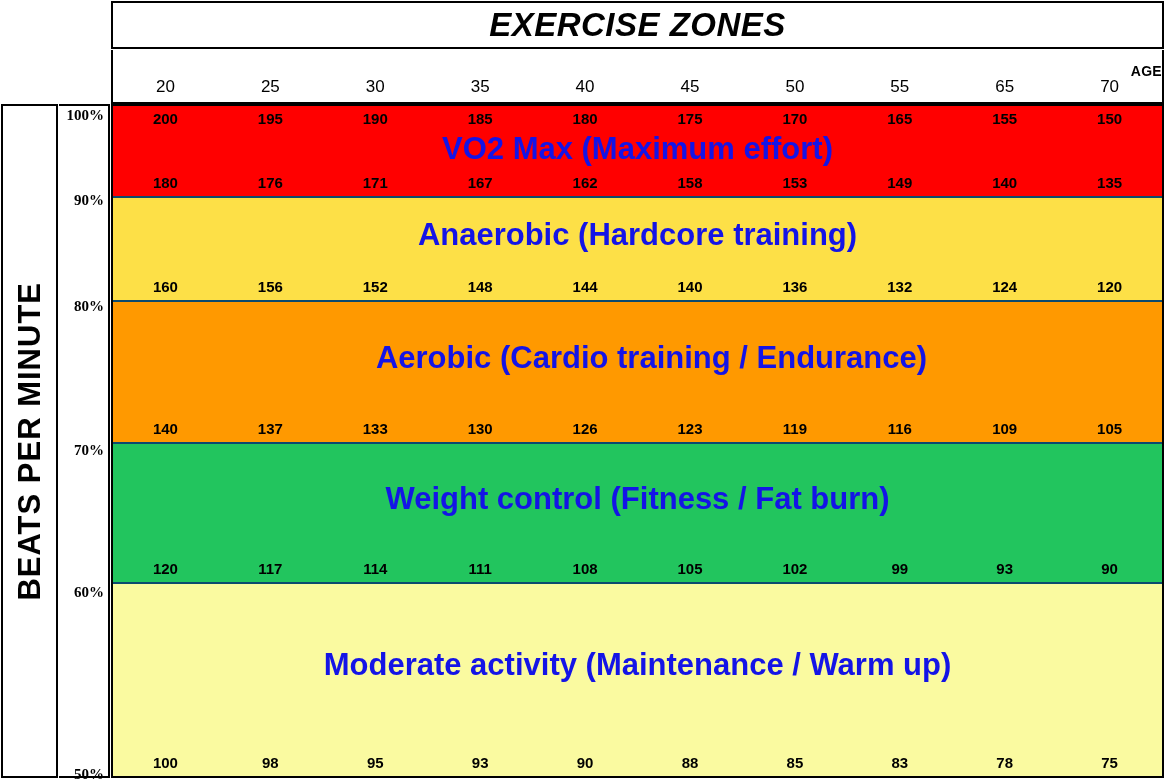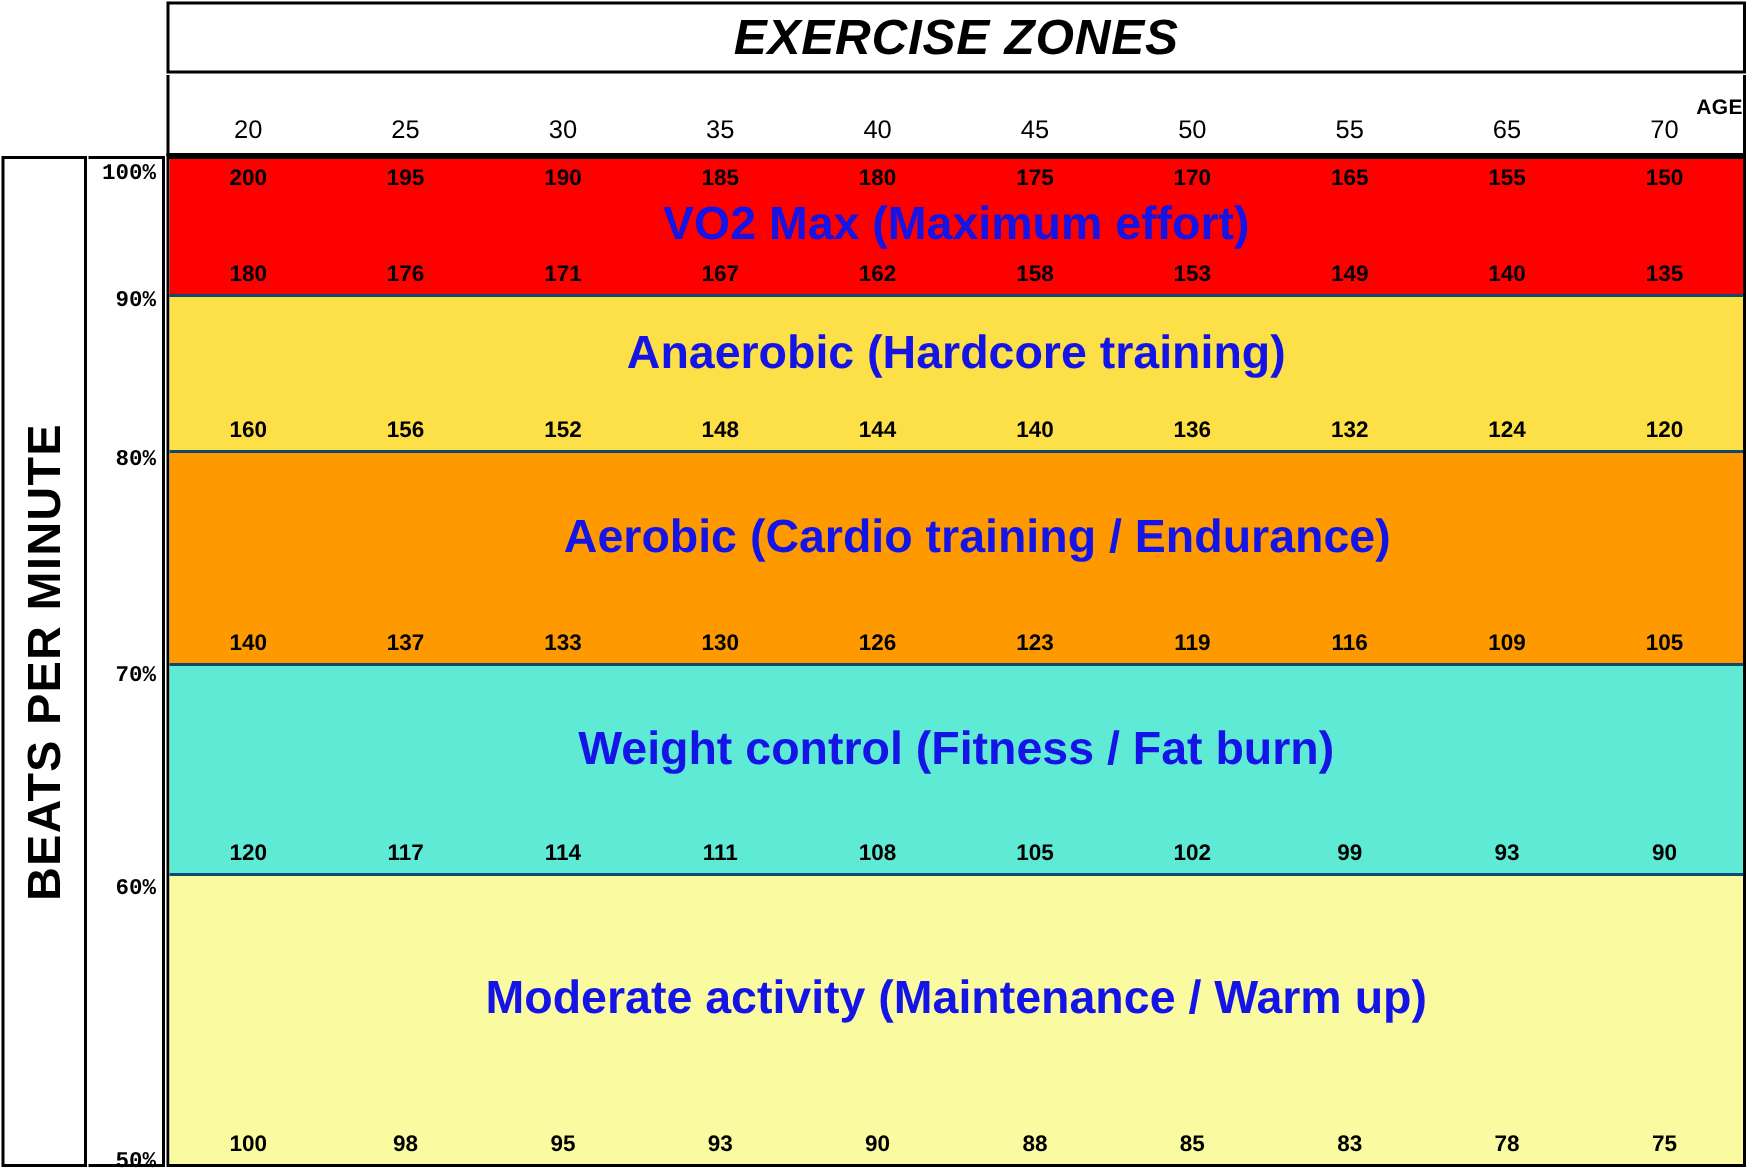--- a/index.html
+++ b/index.html
@@ -53,21 +53,21 @@
     white-space:nowrap;
   }
 
   
   .pct-box{
     position:absolute;left:59px;top:104px;width:51px;height:674px;
     border:2px solid #000;border-left:none;background:#fff;box-sizing:border-box;
   }
   .pct{
     position:absolute;right:4px;font-size:15px;font-weight:bold;color:#000;
-    font-family:Liberation Mono, monospace;white-space:nowrap;
+    font-family:Liberation Serif, serif;white-space:nowrap;
   }
 
   
   .bands{
     position:absolute;left:111px;top:104px;width:1053px;height:674px;
     border:2px solid #000;box-sizing:border-box;
   }
   .band{position:relative;box-sizing:border-box;border-bottom:2px solid #0c4a6e;overflow:hidden;}
   .band:last-child{border-bottom:none;}
 
@@ -177,21 +177,21 @@
           <div class="num-cell">133</div>
           <div class="num-cell">130</div>
           <div class="num-cell">126</div>
           <div class="num-cell">123</div>
           <div class="num-cell">119</div>
           <div class="num-cell">116</div>
           <div class="num-cell">109</div>
           <div class="num-cell">105</div>
         </div>
       </div>
-      <div class="band" style="height: 140px; background: #5eead4;">
+      <div class="band" style="height: 140px; background: #22c55e;">
         <div class="band-label" style="color: rgb(20, 20, 230); top: 37px;">Weight control (Fitness / Fat burn)</div>
         <div class="num-row bottom">
           <div class="num-cell">120</div>
           <div class="num-cell">117</div>
           <div class="num-cell">114</div>
           <div class="num-cell">111</div>
           <div class="num-cell">108</div>
           <div class="num-cell">105</div>
           <div class="num-cell">102</div>
           <div class="num-cell">99</div>

